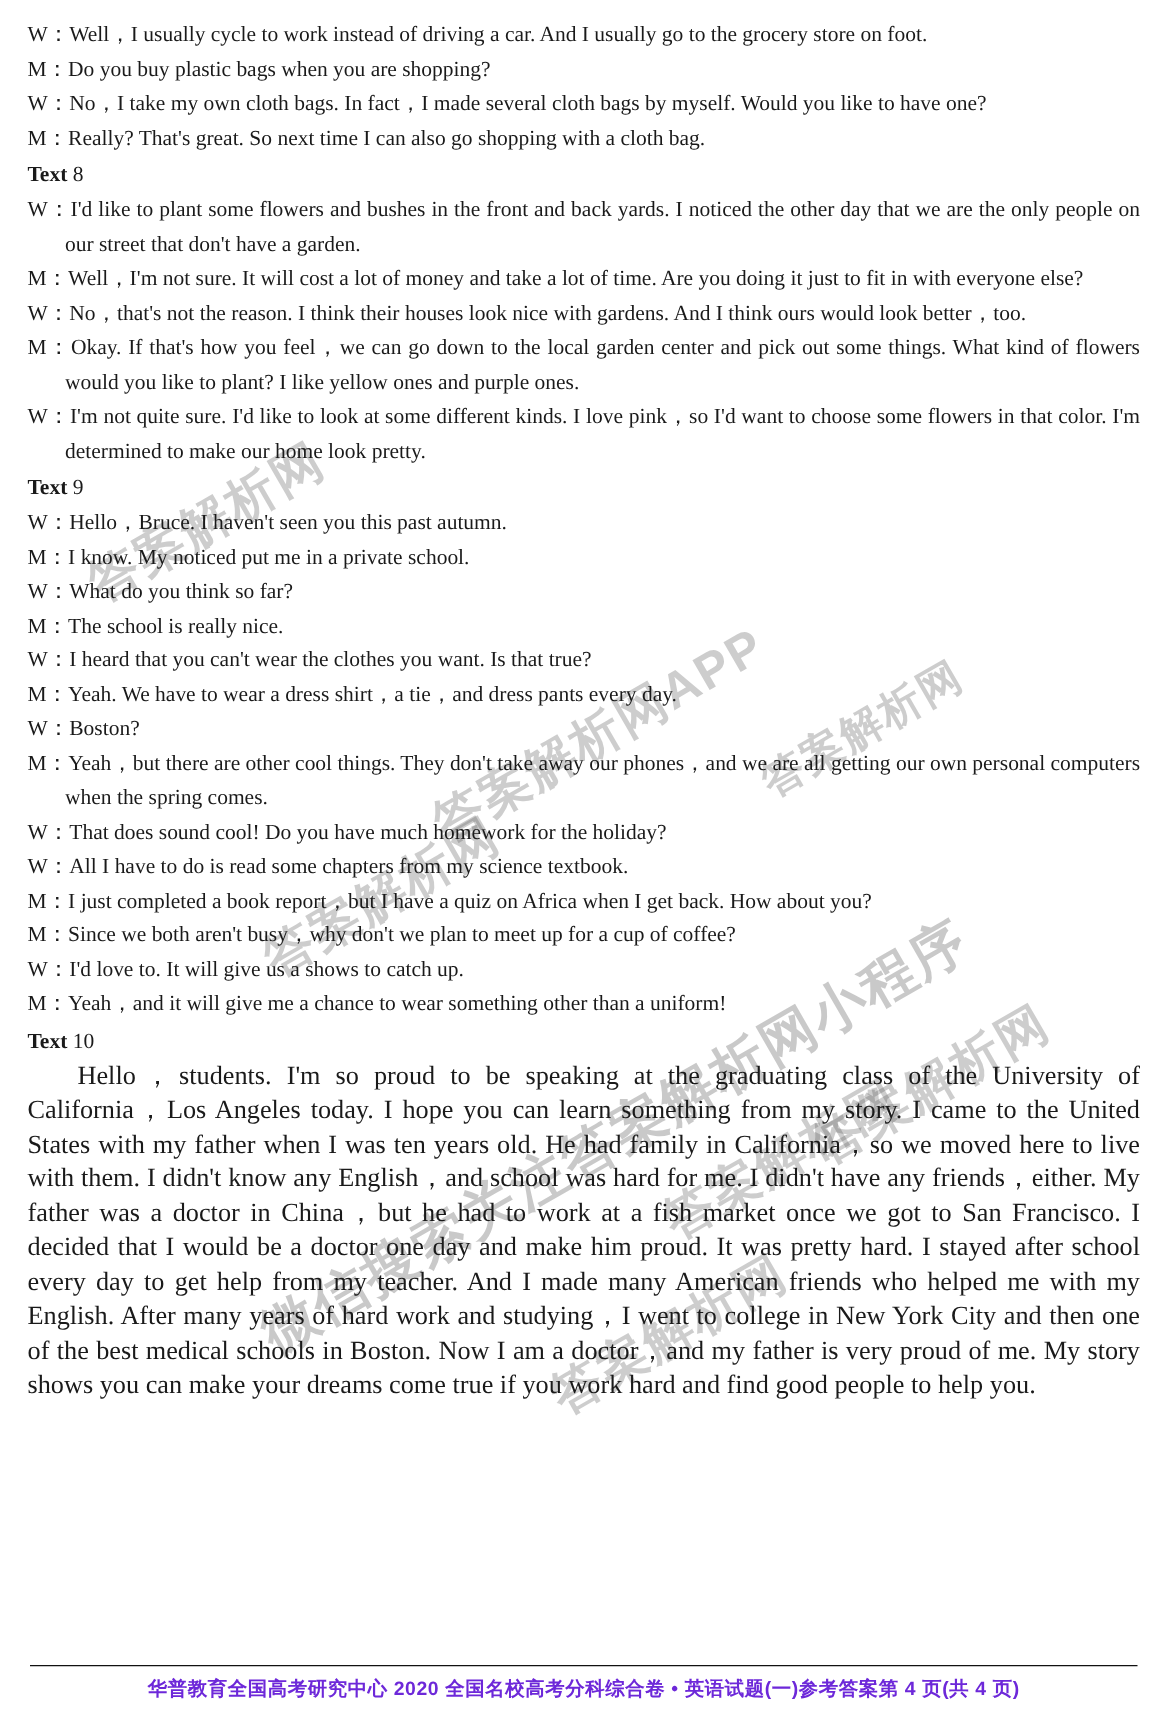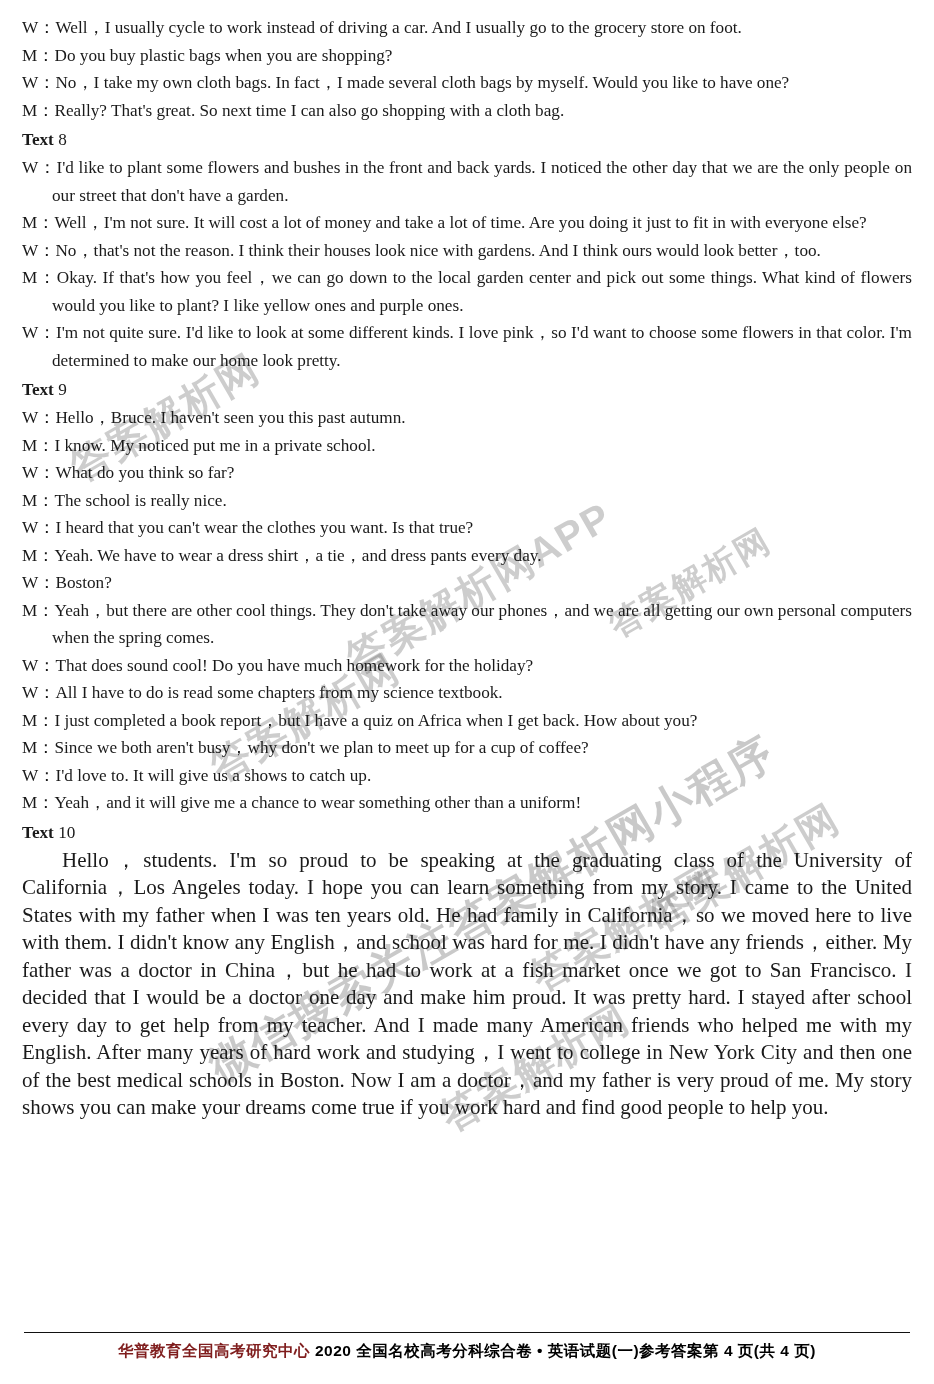--- a/index.html
+++ b/index.html
@@ -92,22 +92,22 @@
     border-top: 1px solid #111;
     margin-bottom: 8px;
   }
   .footer-line {
     text-align: center;
     font-size: 15.5px;
     font-family: "Liberation Sans", sans-serif;
     font-weight: bold;
     letter-spacing: 0.5px;
   }
-  .footer-red { color: #7f1d1d; }
-  .footer-black { color: #000000; }
+  .footer-red { color: #6d28d9; }
+  .footer-black { color: #6d28d9; }
 </style>
 </head>
 <body>
 
 <div class="page">
 
   <div class="wm wm1">答案解析网</div>
   <div class="wm wm2">答案解析网APP</div>
   <div class="wm wm3">答案解析网</div>
   <div class="wm wm4">答案解析网</div>

